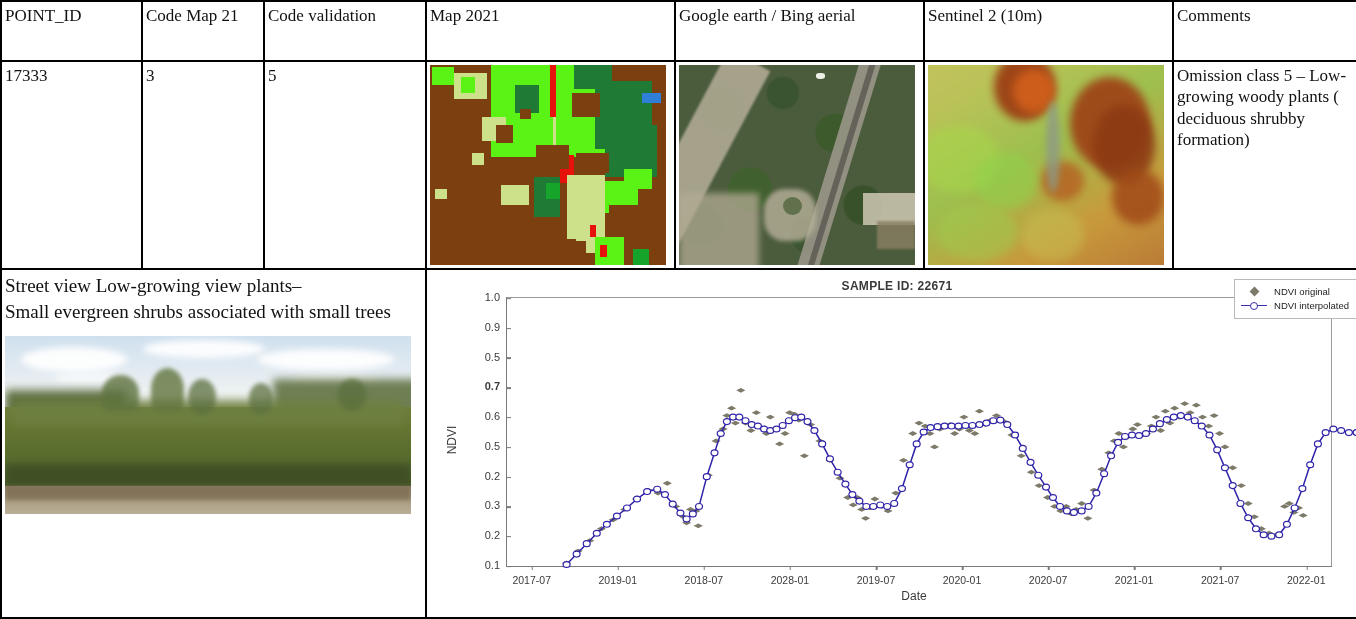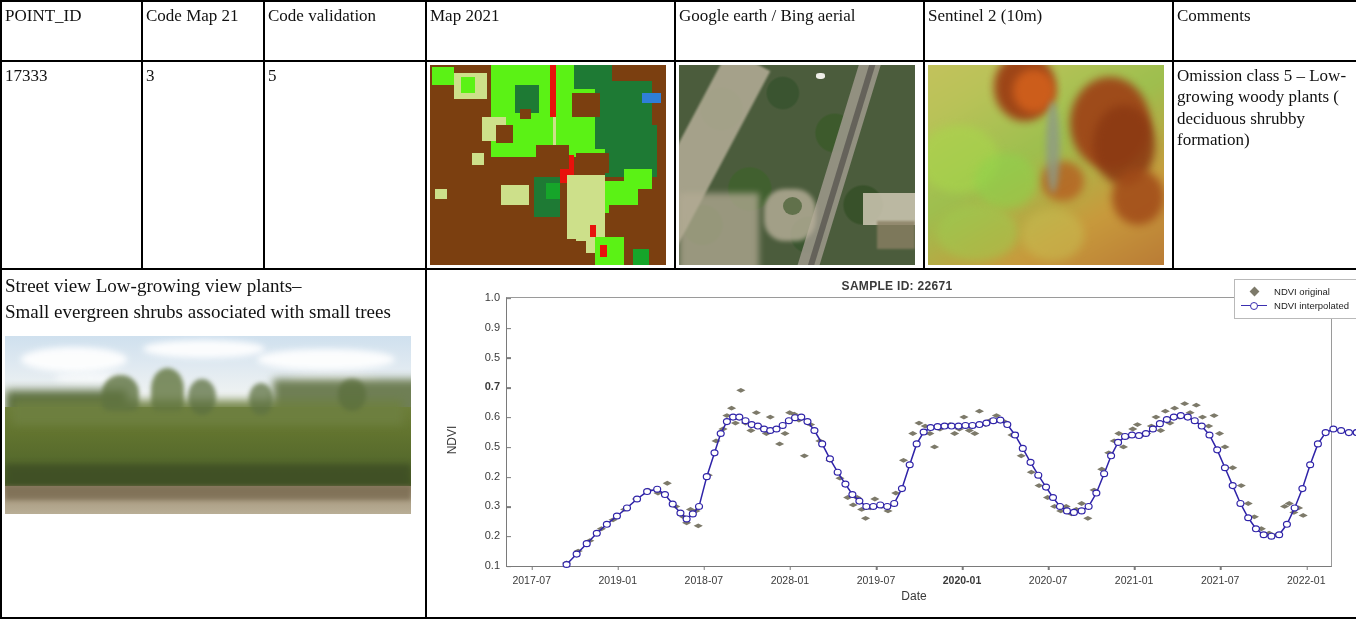--- a/index.html
+++ b/index.html
@@ -488,21 +488,21 @@
                 <div class="ytick" style="top: 55.5556%;">0.5</div>
                 <div class="ytick" style="top: 66.6667%;">0.2</div>
                 <div class="ytick" style="top: 77.7778%;">0.3</div>
                 <div class="ytick" style="top: 88.8889%;">0.2</div>
                 <div class="ytick" style="top: 100%;">0.1</div>
                 <div class="xtick" style="left: 3%;">2017-07</div>
                 <div class="xtick" style="left: 13.4444%;">2019-01</div>
                 <div class="xtick" style="left: 23.8889%;">2018-07</div>
                 <div class="xtick" style="left: 34.3333%;">2028-01</div>
                 <div class="xtick" style="left: 44.7778%;">2019-07</div>
-                <div class="xtick" style="left: 55.2222%; font-weight: bold;">2020-01</div>
+                <div class="xtick" style="left: 55.2222%;">2020-01</div>
                 <div class="xtick" style="left: 65.6667%;">2020-07</div>
                 <div class="xtick" style="left: 76.1111%;">2021-01</div>
                 <div class="xtick" style="left: 86.5556%;">2021-07</div>
                 <div class="xtick" style="left: 97%;">2022-01</div>
               </div>
           <div class="legend">
             <div class="legrow">
               <span class="legmark">
                     <span class="diam"></span>
                   </span>

